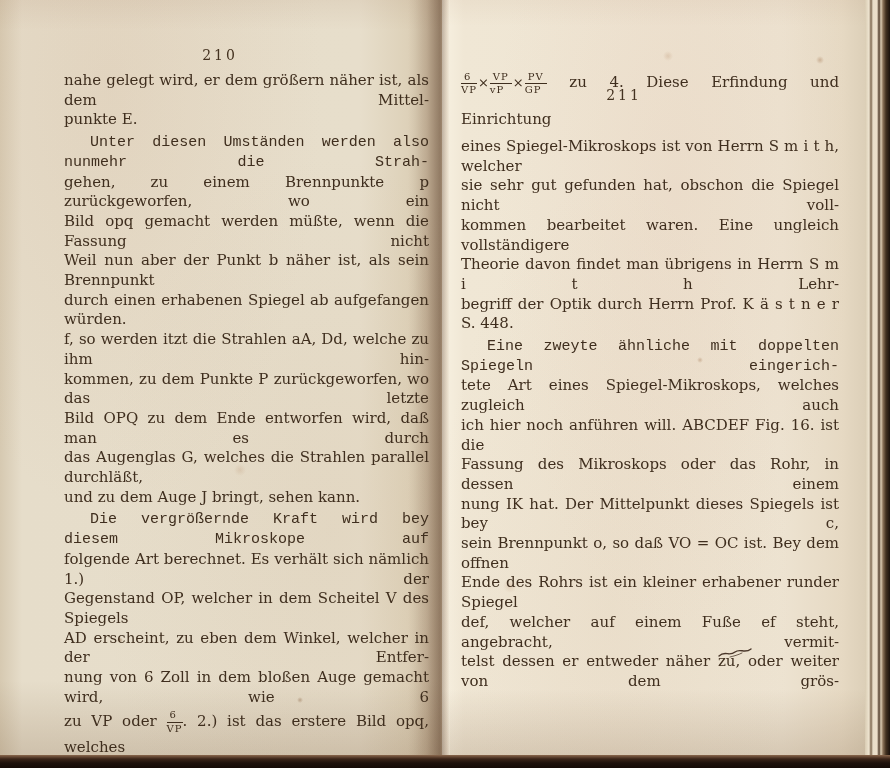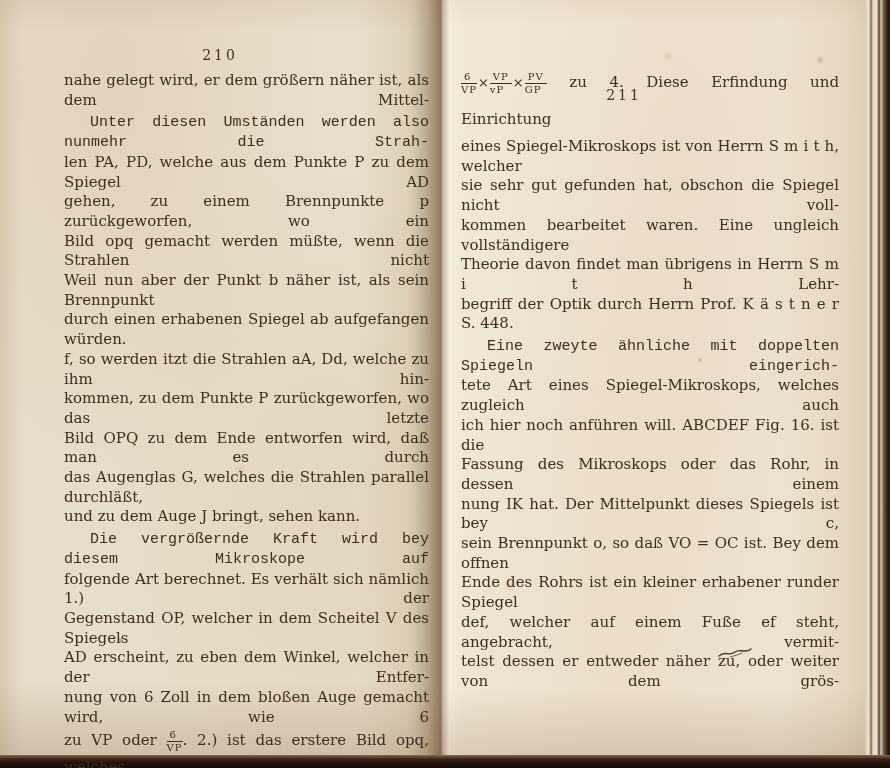--- a/index.html
+++ b/index.html
@@ -84,26 +84,26 @@
   <div class="edge-stack"></div>
   <div class="bottom-edge"></div>
   <div class="speckles"></div>
 
   <div class="pagenum left">210</div>
   <div class="pagenum right">211</div>
 
   <div class="textblock left">
     <div class="para">
       <div class="ln">nahe gelegt wird, er dem größern näher ist, als dem Mittel-</div>
+      <div class="ln end">punkte E.</div>
     </div>
     <div class="para">
       <div class="ln ind">Unter diesen Umständen werden also nunmehr die Strah-</div>
-      <div class="ln">len PA, PD, welche aus dem Punkte P zu dem Spiegel AD</div>
       <div class="ln">gehen, zu einem Brennpunkte p zurückgeworfen, wo ein</div>
-      <div class="ln">Bild opq gemacht werden müßte, wenn die Strahlen nicht</div>
+      <div class="ln">Bild opq gemacht werden müßte, wenn die Fassung nicht</div>
       <div class="ln">Weil nun aber der Punkt b näher ist, als sein Brennpunkt</div>
       <div class="ln">durch einen erhabenen Spiegel ab aufgefangen würden.</div>
       <div class="ln">f, so werden itzt die Strahlen aA, Dd, welche zu ihm hin-</div>
       <div class="ln">kommen, zu dem Punkte P zurückgeworfen, wo das letzte</div>
       <div class="ln">Bild OPQ zu dem Ende entworfen wird, daß man es durch</div>
       <div class="ln">das Augenglas G, welches die Strahlen parallel durchläßt,</div>
       <div class="ln end">und zu dem Auge J bringt, sehen kann.</div>
     </div>
     <div class="para">
       <div class="ln ind">Die vergrößernde Kraft wird bey diesem Mikroskope auf</div>

